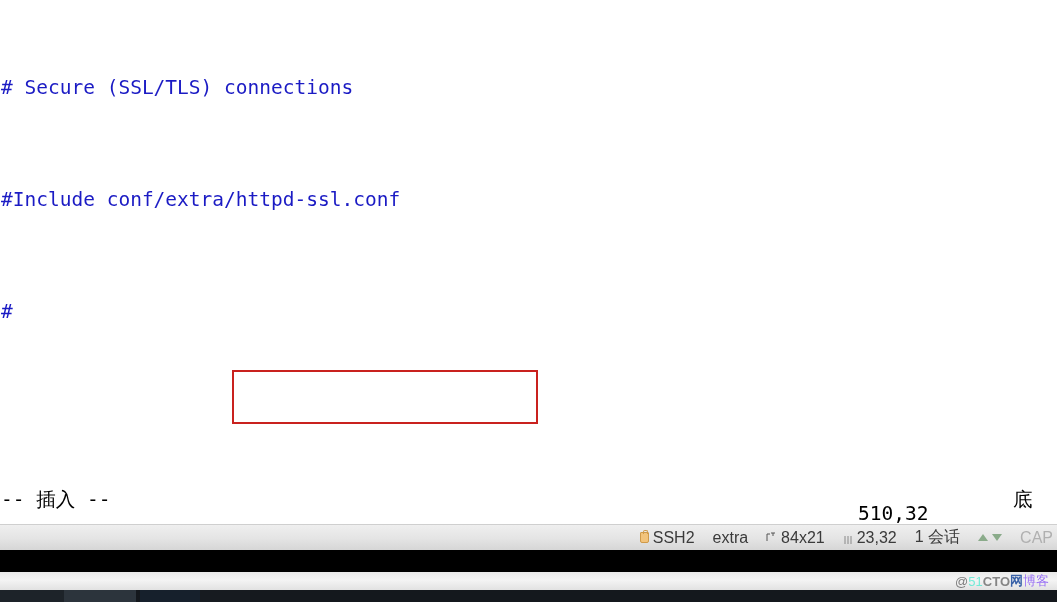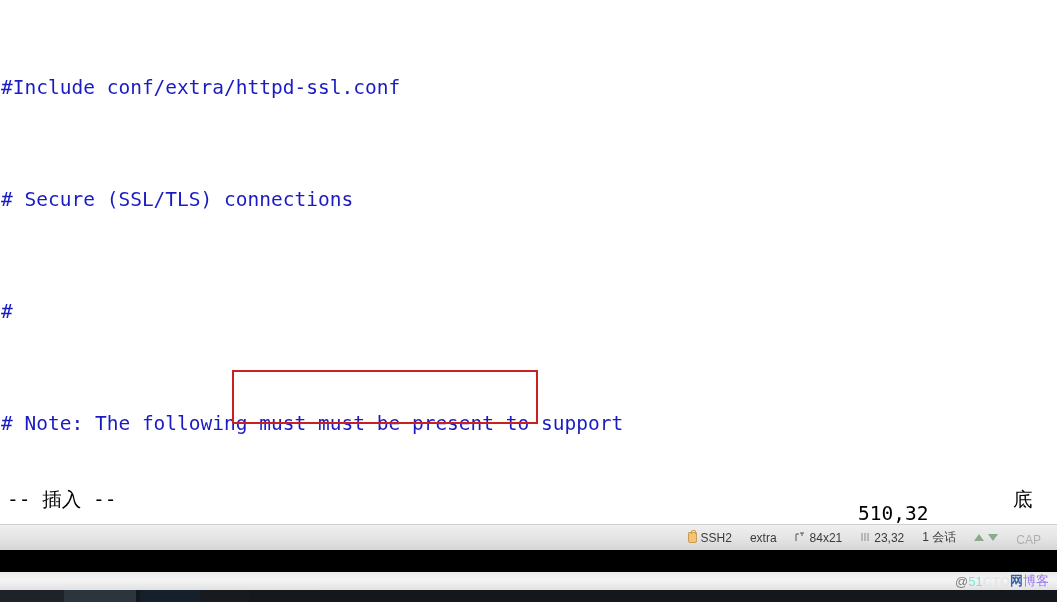--- a/index.html
+++ b/index.html
@@ -61,36 +61,36 @@
     position: absolute;
     left: 0;
     top: 486px;
     width: 1057px;
     height: 30px;
     font-family: "DejaVu Sans Mono", "Liberation Mono", monospace;
     font-size: 19.5px;
     color: #000;
     white-space: pre;
   }
-  .vs-mode  { position: absolute; left: 7px;   top: 0; }
+  .vs-mode  { position: absolute; left: 1px;   top: 0; }
   .vs-ruler { position: absolute; left: 858px; top: 16px; }
   .vs-pos   { position: absolute; left: 1013px; top: 0; font-family: "DejaVu Sans", sans-serif; }
 
   
   #appbar {
     position: absolute;
     left: 0; top: 524px;
     width: 1057px; height: 26px;
     background: linear-gradient(to bottom,#efefef 0%,#e4e4e4 55%,#d6d6d6 100%);
     border-top: 1px solid #cfcfcf;
     display: flex;
     align-items: center;
     justify-content: flex-end;
     font-family: "Liberation Sans", sans-serif;
-    font-size: 12px;
+    font-size: 16px;
     color: #3a3a3a;
   }
   .ab-item {
     display: flex;
     align-items: center;
     gap: 4px;
     padding: 0 9px;
     height: 18px;
     white-space: nowrap;
   }
@@ -122,21 +122,21 @@
     position: relative;
   }
   .arrow-up, .arrow-dn {
     width: 0; height: 0;
     border-left: 5px solid transparent;
     border-right: 5px solid transparent;
     cursor: pointer;
   }
   .arrow-up { border-bottom: 7px solid #8aab8a; }
   .arrow-dn { border-top: 7px solid #8aab8a; }
-  .ab-cap { color: #b0b0b0; padding-right: 16px; align-items: flex-end; }
+  .ab-cap { color: #b0b0b0; padding-right: 4px; align-items: flex-end; }
 
   
   #blackgap {
     position: absolute;
     left: 0; top: 550px;
     width: 1057px; height: 22px;
     background: #000;
   }
 
   
@@ -154,21 +154,21 @@
     display: flex;
     align-items: center;
     font-family: "Liberation Sans", sans-serif;
     font-size: 13px;
     letter-spacing: 0px;
     white-space: nowrap;
     opacity: .85;
   }
   .wm-at   { color: #6a6a6a; }
   .wm-51   { color: #5eead4; }
-  .wm-cto  { color: #e5e5e5; font-weight: bold; }
+  .wm-cto  { color: #737373; font-weight: bold; }
   .wm-blue { color: #1a4a9c; font-weight: bold; }
   .wm-gray { color: #8b5cf6; }
 
   
   #taskbar {
     position: absolute;
     left: 0; top: 590px;
     width: 1057px; height: 12px;
     background: #14181d;
     display: flex;
@@ -185,27 +185,26 @@
   .tb-rest { flex: 1; background: #14181d; }
 </style>
 </head>
 <body>
 
 <div id="screen">
 
   <div id="terminal">
     <div class="code-area">
 
+      <div class="ln"><span class="c-comment"># Secure (SSL/TLS) connections</span></div>
+
       <div class="ln"><span class="c-comment">#Include conf/extra/httpd-ssl.conf</span></div>
 
-      <div class="ln"><span class="c-comment"># Secure (SSL/TLS) connections</span></div>
-
       <div class="ln"><span class="c-comment">#</span></div>
 
-      <div class="ln"><span class="c-comment"># Note: The following must must be present to support</span></div>
 
       <div class="ln"></div>
 
       
 
       
 
       
 
       

